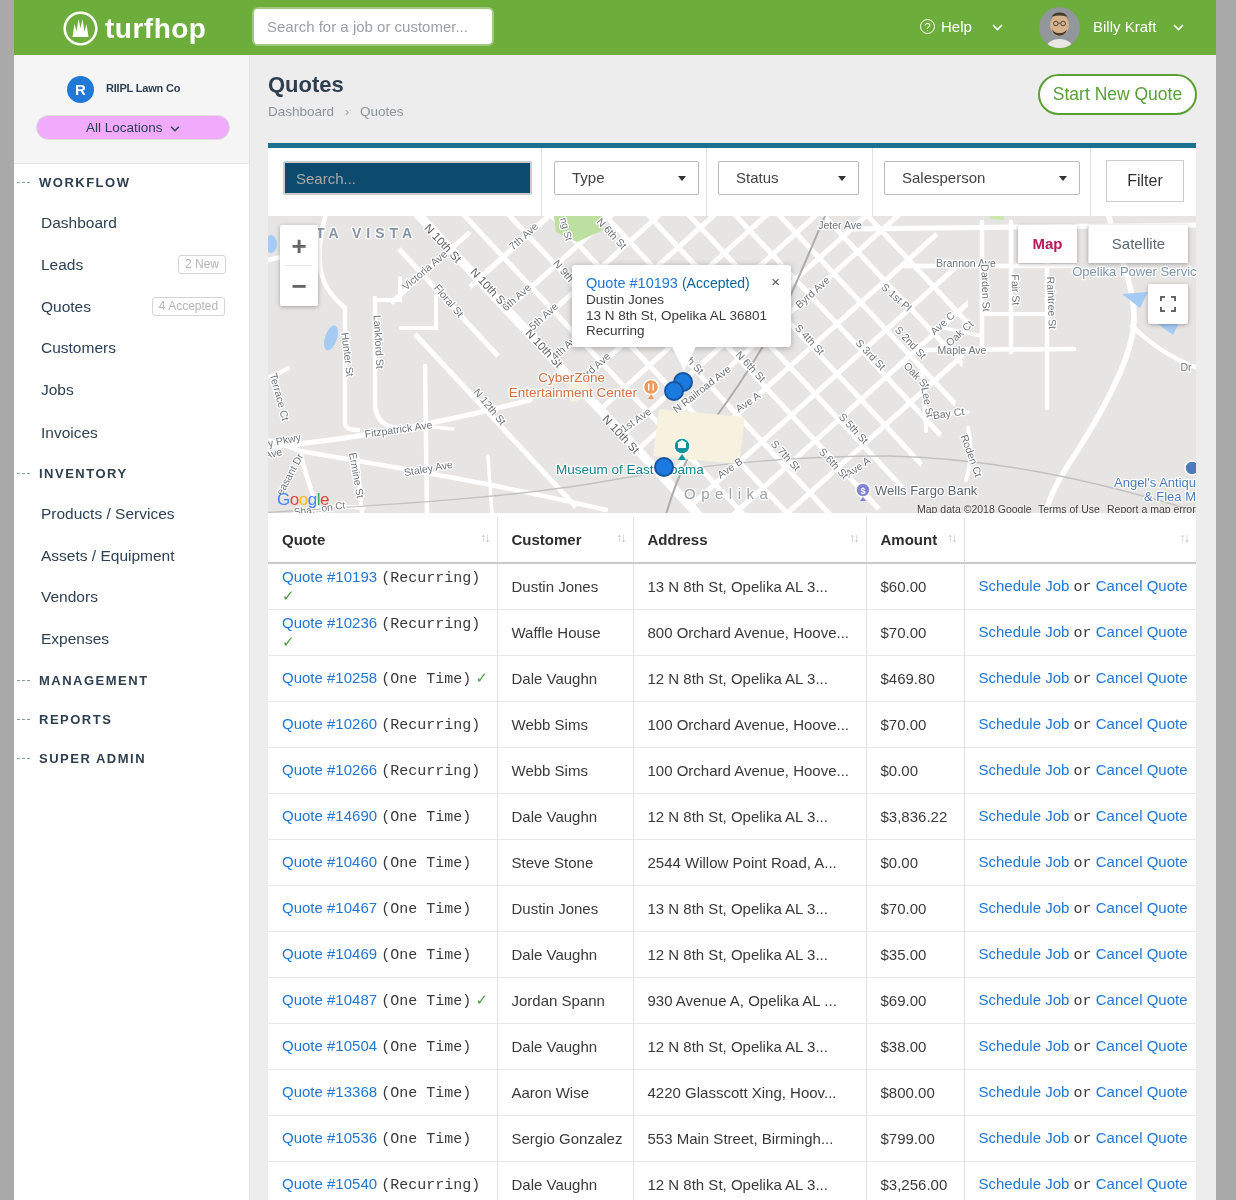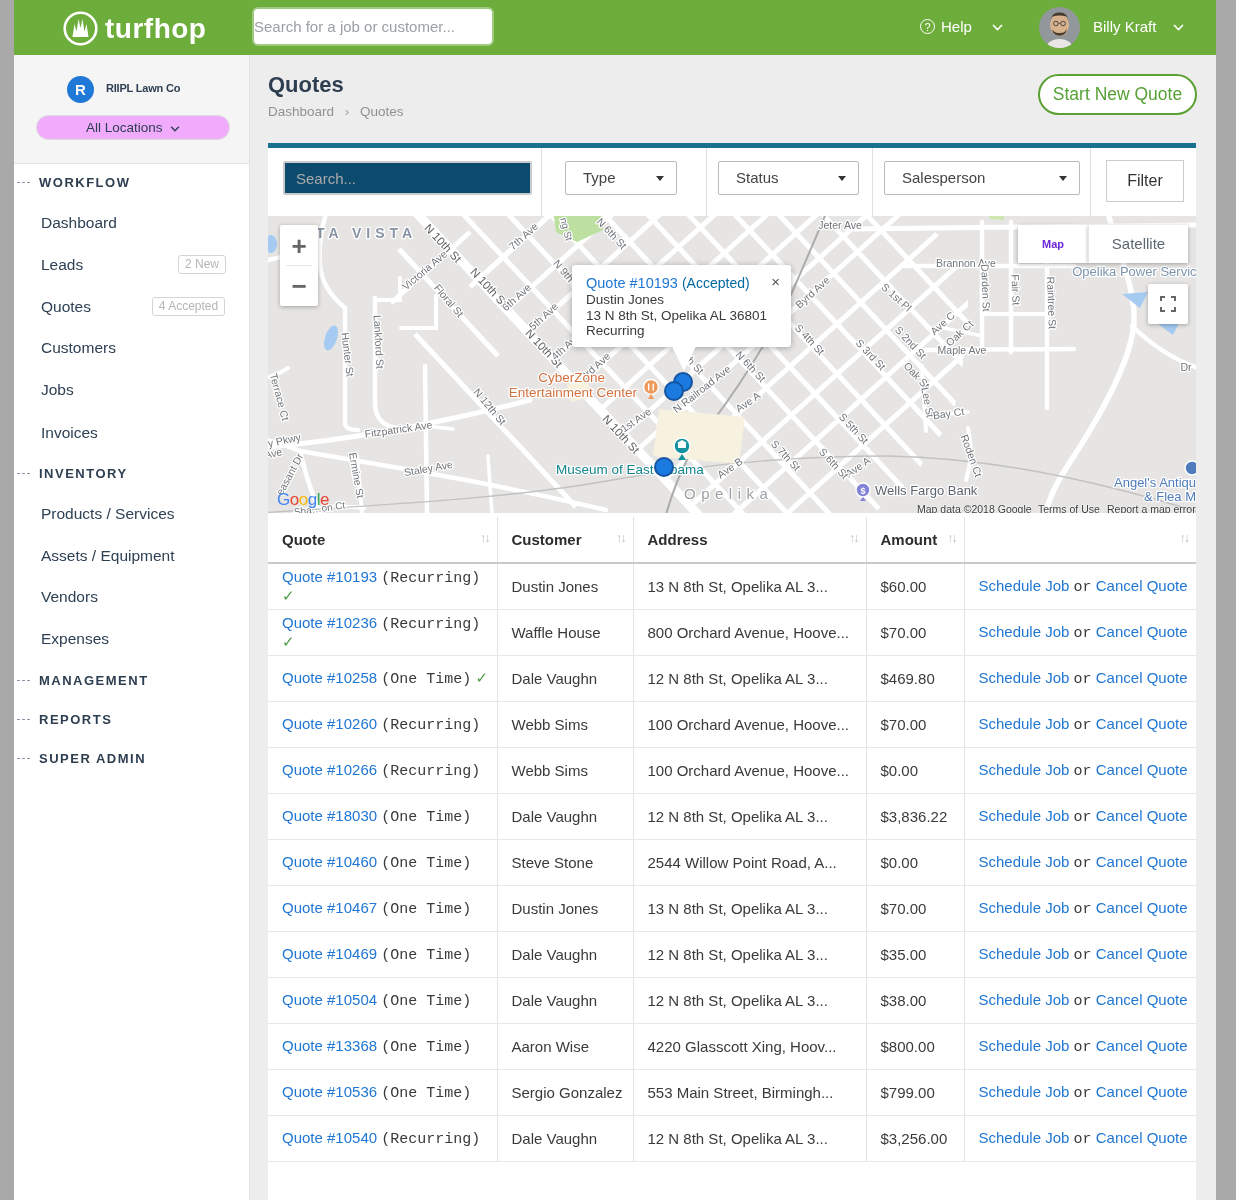--- a/index.html
+++ b/index.html
@@ -1,19 +1,19 @@
 <!DOCTYPE html>
 <html><head><meta charset="utf-8"><style>
 * { margin:0; padding:0; box-sizing:border-box; }
 html,body { width:1236px; height:1200px; background:#a9a9a9; font-family:"Liberation Sans",sans-serif; overflow:hidden; }
 #page { position:absolute; left:14px; top:0; width:1202px; height:1200px; background:#ededed; }
 #topbar { position:absolute; left:0; top:0; width:1202px; height:55px; background:#6dad3c; }
 .logo { position:absolute; left:49px; top:11px; }
 .logotext { position:absolute; left:91px; top:13px; color:#fff; font-size:28px; font-weight:700; letter-spacing:0.5px; }
-#hsearch { position:absolute; left:240px; top:9px; width:238px; height:35px; background:#fff; border:none; border-radius:4px; box-shadow:0 0 0 2px rgba(255,255,255,0.35); font-size:15px; color:#9aa0a6; font-family:"Liberation Sans",sans-serif; }
+#hsearch { position:absolute; left:240px; top:9px; width:238px; height:35px; background:#fff; border:none; border-radius:4px; box-shadow:0 0 0 2px rgba(255,255,255,0.35); font-size:15px; color:#9aa0a6; padding-left:13px; font-family:"Liberation Sans",sans-serif; }
 .hquest { position:absolute; left:906px; top:19px; width:15px; height:15px; border:1.5px solid #fff; border-radius:50%; color:#fff; font-size:11px; text-align:center; line-height:14px; }
 .hhelp { position:absolute; left:927px; top:18px; color:#fff; font-size:15px; }
 .chev { position:absolute; width:11px; height:7px; }
 .avatar { position:absolute; left:1025px; top:7px; width:41px; height:41px; border-radius:50%; overflow:hidden; }
 .hname { position:absolute; left:1079px; top:18px; color:#fff; font-size:15px; }
 #sidebar { position:absolute; left:0; top:55px; width:236px; height:1145px; background:#fff; border-right:1px solid #e2e2e2; }
 #sbtop { position:absolute; left:0; top:0; width:235px; height:109px; background:#f5f5f6; border-bottom:1px solid #e4e4e4; }
 .rcirc { position:absolute; left:53px; top:21px; width:27px; height:27px; background:#2079d6; border-radius:50%; color:#fff; font-size:15px; font-weight:700; text-align:center; line-height:27px; }
 .rname { position:absolute; left:92px; top:27px; font-size:11px; font-weight:700; color:#2d3e50; letter-spacing:-0.2px; }
 .lpill { position:absolute; left:22px; top:60px; width:194px; height:25px; background:#f0abfc; border:1px solid #dcdcdc; border-radius:12.5px; font-size:13.5px; color:#2d3e50; text-align:center; line-height:23px; }
@@ -106,21 +106,21 @@
   <div id="main">
     <div class="title">Quotes</div>
     <div class="crumb">Dashboard <span class="sep">›</span> Quotes</div>
     <div id="newq">Start New Quote</div>
     <div id="panel">
       <input id="fsearch" value="Search..." readonly="" style="">
       <div class="fdiv" style="left:273px"></div>
       <div class="fdiv" style="left:438px"></div>
       <div class="fdiv" style="left:604px"></div>
       <div class="fdiv" style="left:822px"></div>
-      <div class="sel" style="left:297px;width:112px">Type<span class="arr"></span></div>
+      <div class="sel" style="left:286px;width:145px">Type<span class="arr"></span></div>
       <div class="sel" style="left:450px;width:141px">Status<span class="arr"></span></div>
       <div class="sel" style="left:616px;width:196px">Salesperson<span class="arr"></span></div>
       <div id="fbtn">Filter</div>
       <div id="map">
         <svg width="928" height="297" viewBox="0 0 928 297">
           <defs>
               <clipPath id="gridclip">
                 <polygon points="140,-12 640,-12 700,50 700,120 685,200 645,262 590,312 442,312"></polygon>
               </clipPath>
             </defs>
@@ -275,21 +275,21 @@
 <circle cx="924" cy="252" r="7" fill="#4e7bbb" stroke="#fff" stroke-width="1.5"></circle>
 <circle cx="415" cy="166" r="9" fill="#1B7AE0" stroke="#15549E" stroke-width="2"></circle>
 <circle cx="406" cy="175" r="9" fill="#1B7AE0" stroke="#15549E" stroke-width="2"></circle>
 <circle cx="396" cy="251" r="9" fill="#1B7AE0" stroke="#15549E" stroke-width="2"></circle>
         </svg>
         <div class="mapctl" style="position:absolute;left:12px;top:9px;width:38px;height:81px;background:#fff;border-radius:2px;box-shadow:0 1px 4px rgba(0,0,0,0.3)">
           <div style="position:absolute;left:0;top:6px;width:38px;text-align:center;font-size:26px;color:#666;font-weight:700">+</div>
           <div style="position:absolute;left:6px;top:40px;width:26px;height:1px;background:#e6e6e6"></div>
           <div style="position:absolute;left:0;top:46px;width:38px;text-align:center;font-size:26px;color:#666;font-weight:700">−</div>
         </div>
-        <div style="position:absolute;left:750px;top:9px;width:70px;height:38px;background:#fff;box-shadow:0 1px 4px rgba(0,0,0,0.3);font-size:11px;font-weight:700;color:#6d28d9;text-align:center;line-height:38px">Map</div>
+        <div style="position:absolute;left:750px;top:9px;width:59px;height:38px;background:#fff;box-shadow:0 1px 4px rgba(0,0,0,0.3);font-size:15px;font-weight:700;color:#be185d;text-align:center;line-height:38px">Map</div>
         <div style="position:absolute;left:820px;top:9px;width:100px;height:38px;background:#fff;box-shadow:0 1px 4px rgba(0,0,0,0.3);font-size:15px;color:#5b6770;text-align:center;line-height:38px;border-left:1px solid #e6e6e6">Satellite</div>
         <div style="position:absolute;left:880px;top:68px;width:40px;height:40px;background:#fff;border-radius:2px;box-shadow:0 1px 4px rgba(0,0,0,0.3)">
           <svg width="40" height="40" viewBox="0 0 40 40">
               <path d="M13,17 L13,13 L17,13 M23,13 L27,13 L27,17 M27,23 L27,27 L23,27 M17,27 L13,27 L13,23" fill="none" stroke="#666" stroke-width="2"></path>
             </svg>
         </div>
         <div id="iwin" style="position:absolute;left:304px;top:49px;width:219px;height:82px;background:#fff;border-radius:3px;box-shadow:0 1px 6px rgba(0,0,0,0.3)">
           <div style="position:absolute;left:14px;top:10px;font-size:14.5px;color:#2077d4">Quote #10193 <span style="color:#0369a1;font-size:14px">(Accepted)</span></div>
           <div style="position:absolute;right:11px;top:8px;font-size:15px;color:#555">×</div>
           <div style="position:absolute;left:14px;top:27px;font-size:13.5px;color:#3a3a3a;line-height:15.5px">Dustin Jones<br>13 N 8th St, Opelika AL 36801<br>Recurring</div>
@@ -349,21 +349,21 @@
               <td class="c5"><a class="lnk">Schedule Job</a> <span class="or">or</span> <a class="lnk">Cancel Quote</a></td>
             </tr>
 <tr>
               <td class="c1"><a class="lnk">Quote #10266</a> <span class="typ">(Recurring)</span></td>
               <td class="c2">Webb Sims</td>
               <td class="c3">100 Orchard Avenue, Hoove...</td>
               <td class="c4">$0.00</td>
               <td class="c5"><a class="lnk">Schedule Job</a> <span class="or">or</span> <a class="lnk">Cancel Quote</a></td>
             </tr>
 <tr>
-              <td class="c1"><a class="lnk">Quote #18030</a> <span class="typ">(One Time)</span></td>
+              <td class="c1"><a class="lnk">Quote #14690</a> <span class="typ">(One Time)</span></td>
               <td class="c2">Dale Vaughn</td>
               <td class="c3">12 N 8th St, Opelika AL 3...</td>
               <td class="c4">$3,836.22</td>
               <td class="c5"><a class="lnk">Schedule Job</a> <span class="or">or</span> <a class="lnk">Cancel Quote</a></td>
             </tr>
 <tr>
               <td class="c1"><a class="lnk">Quote #10460</a> <span class="typ">(One Time)</span></td>
               <td class="c2">Steve Stone</td>
               <td class="c3">2544 Willow Point Road, A...</td>
               <td class="c4">$0.00</td>
@@ -374,20 +374,27 @@
               <td class="c2">Dustin Jones</td>
               <td class="c3">13 N 8th St, Opelika AL 3...</td>
               <td class="c4">$70.00</td>
               <td class="c5"><a class="lnk">Schedule Job</a> <span class="or">or</span> <a class="lnk">Cancel Quote</a></td>
             </tr>
 <tr>
               <td class="c1"><a class="lnk">Quote #10469</a> <span class="typ">(One Time)</span></td>
               <td class="c2">Dale Vaughn</td>
               <td class="c3">12 N 8th St, Opelika AL 3...</td>
               <td class="c4">$35.00</td>
+              <td class="c5"><a class="lnk">Schedule Job</a> <span class="or">or</span> <a class="lnk">Cancel Quote</a></td>
+            </tr>
+<tr>
+              <td class="c1"><a class="lnk">Quote #10487</a> <span class="typ">(One Time)</span> <span class="chk">✓</span></td>
+              <td class="c2">Jordan Spann</td>
+              <td class="c3">930 Avenue A, Opelika AL ...</td>
+              <td class="c4">$69.00</td>
               <td class="c5"><a class="lnk">Schedule Job</a> <span class="or">or</span> <a class="lnk">Cancel Quote</a></td>
             </tr>
 <tr>
               <td class="c1"><a class="lnk">Quote #10504</a> <span class="typ">(One Time)</span></td>
               <td class="c2">Dale Vaughn</td>
               <td class="c3">12 N 8th St, Opelika AL 3...</td>
               <td class="c4">$38.00</td>
               <td class="c5"><a class="lnk">Schedule Job</a> <span class="or">or</span> <a class="lnk">Cancel Quote</a></td>
             </tr>
 <tr>

